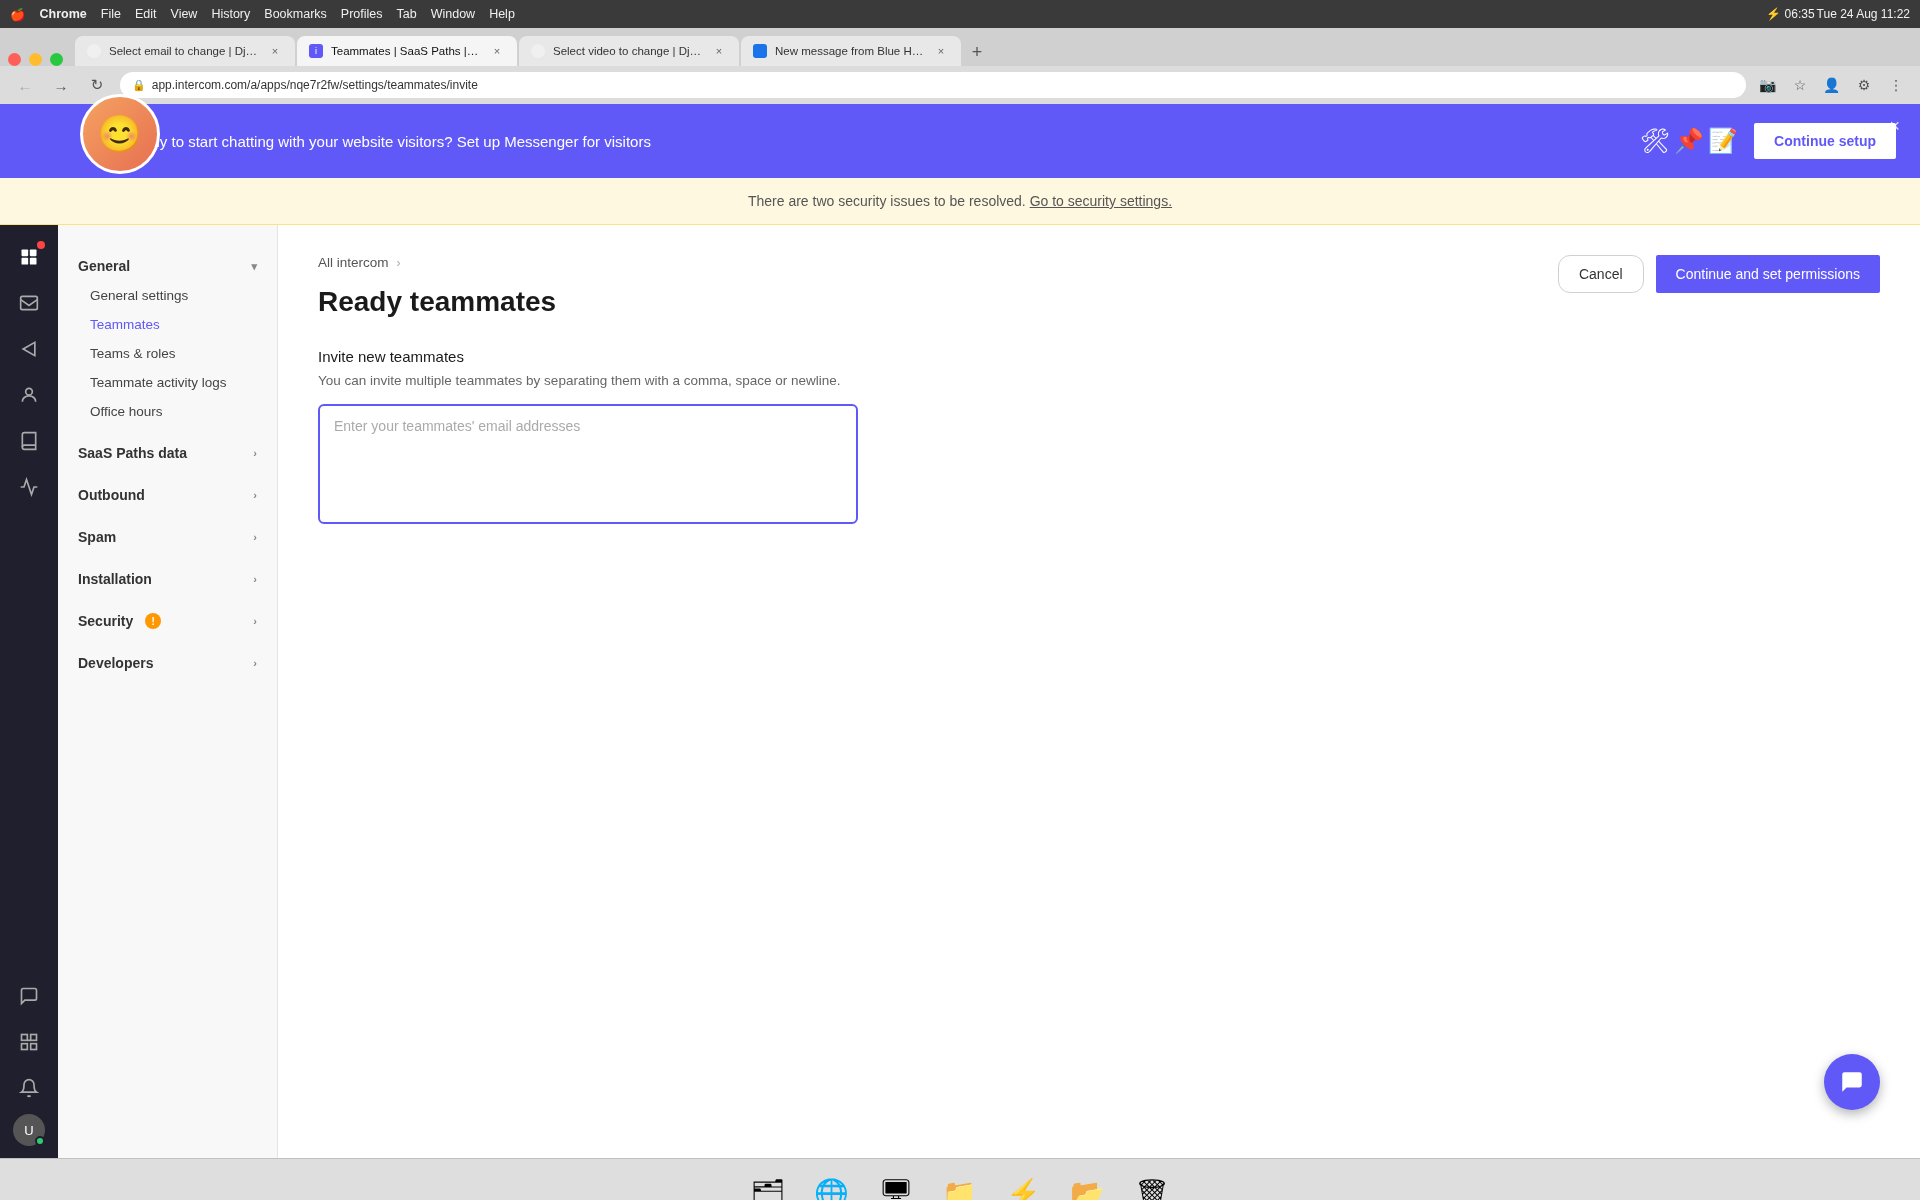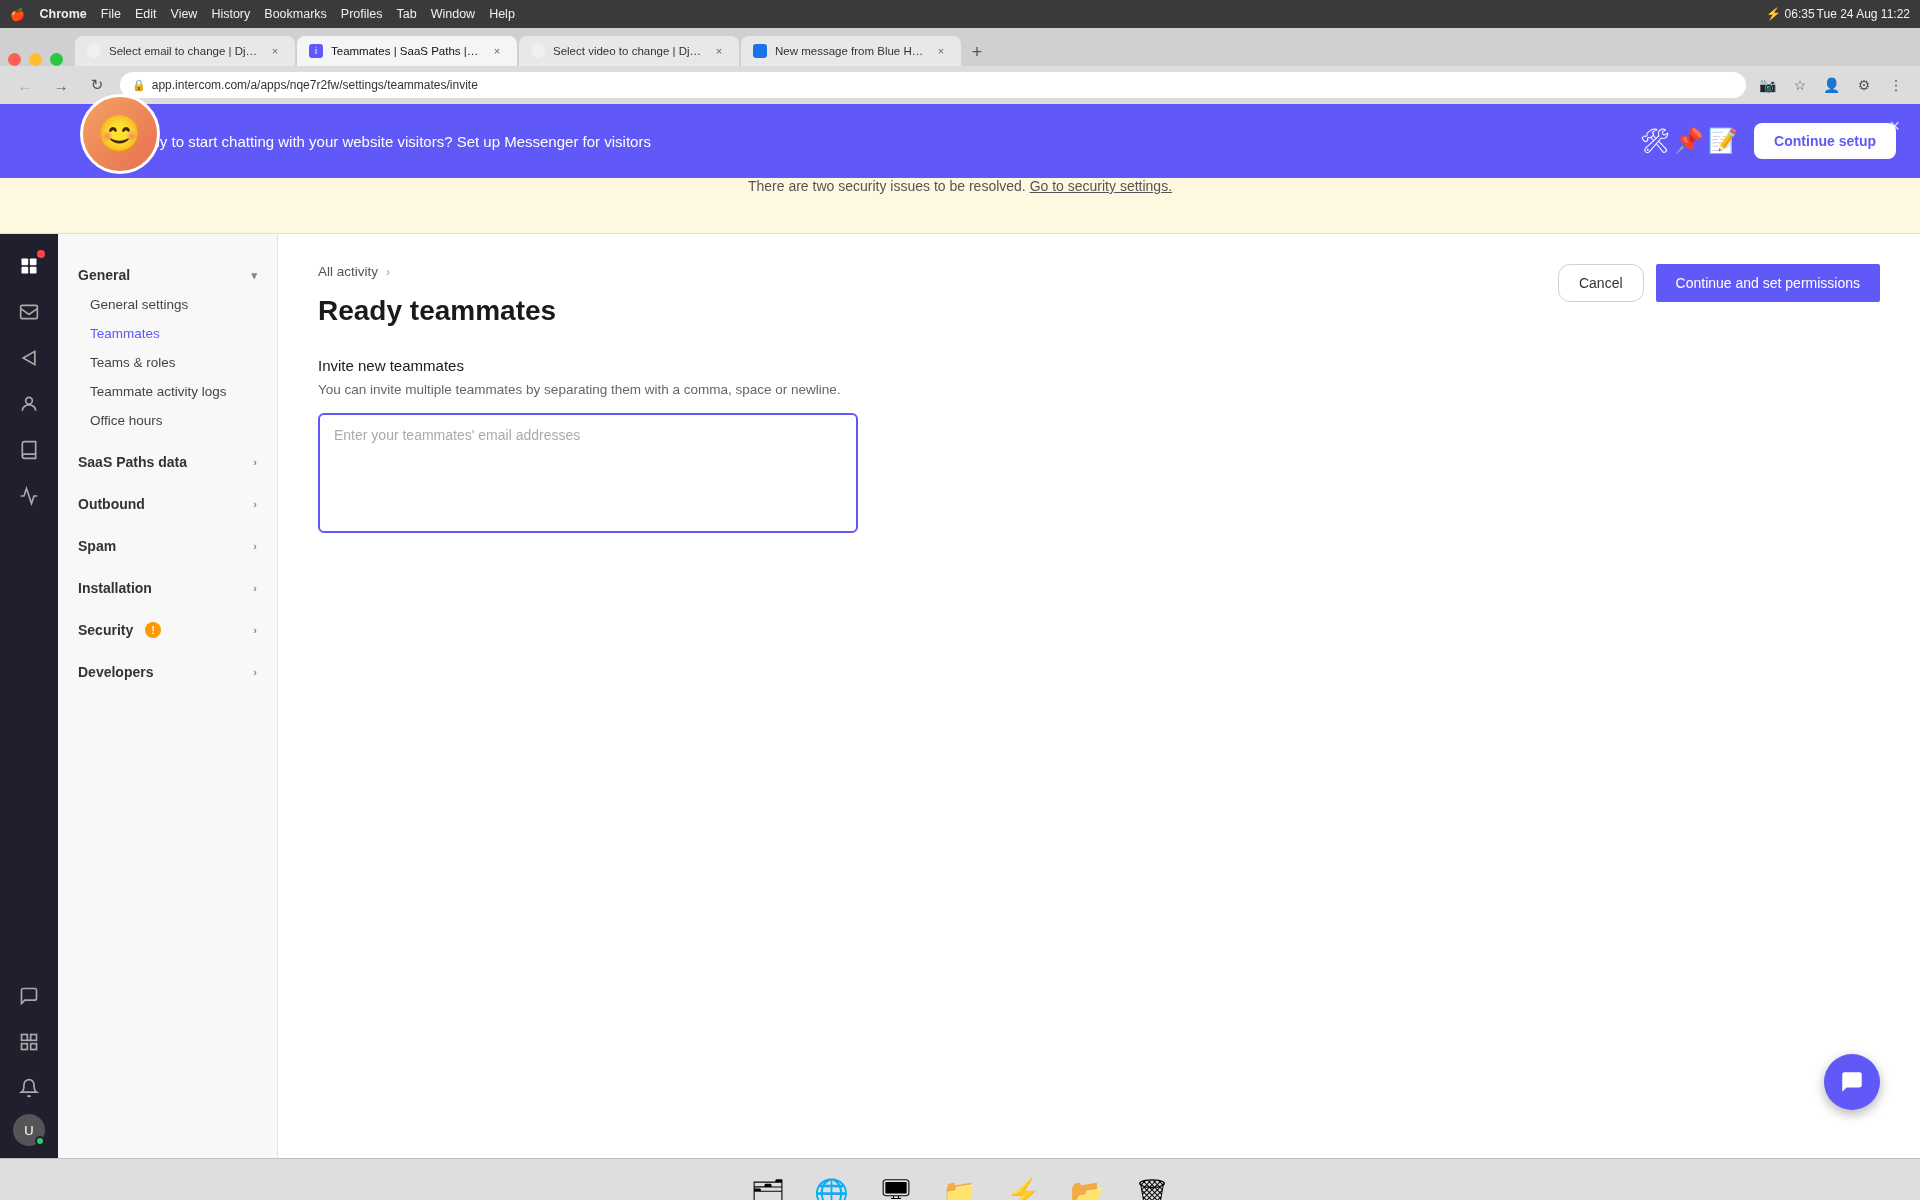--- a/index.html
+++ b/index.html
@@ -98,21 +98,21 @@
       left: 80px;
       top: -10px;
       border: 3px solid #fff;
       overflow: hidden;
     }
     .banner-text { margin-left: 100px; font-size: 15px; flex: 1; }
     .banner-cta {
       background: white;
       color: #6058f7;
       border: none;
-      border-radius: 8px;
+      border-radius: 2px;
       padding: 10px 20px;
       font-size: 14px;
       font-weight: 600;
       cursor: pointer;
     }
     .banner-close {
       position: absolute;
       right: 20px;
       top: 12px;
       color: rgba(255,255,255,0.8);
@@ -122,22 +122,23 @@
     .banner-icons {
       display: flex;
       align-items: center;
       gap: 4px;
     }
 
     
     .security-banner {
       background: #fff8e1;
       border-bottom: 1px solid #ffe082;
-      height: 56px;
-      display: flex;
+      height: 47px;
+      display: flex;
+      align-items: center;
       justify-content: center;
       font-size: 14px;
       color: #555;
     }
     .security-banner a { color: #555; text-decoration: underline; cursor: pointer; }
 
     
     .app-body {
       display: flex;
       flex: 1;
@@ -591,21 +592,21 @@
         <div class="sidebar-section-header">
           <span>Developers</span>
           <span class="sidebar-chevron">›</span>
         </div>
       </div>
     </div>
 
     <div class="main-content">
       
       <div class="breadcrumb">
-        <a>All activity</a>
+        <a>All intercom</a>
         <span class="breadcrumb-sep">›</span>
       </div>
 
       
       <div class="header-actions">
         <button class="btn-cancel">Cancel</button>
         <button class="btn-primary">Continue and set permissions</button>
       </div>
 
       

